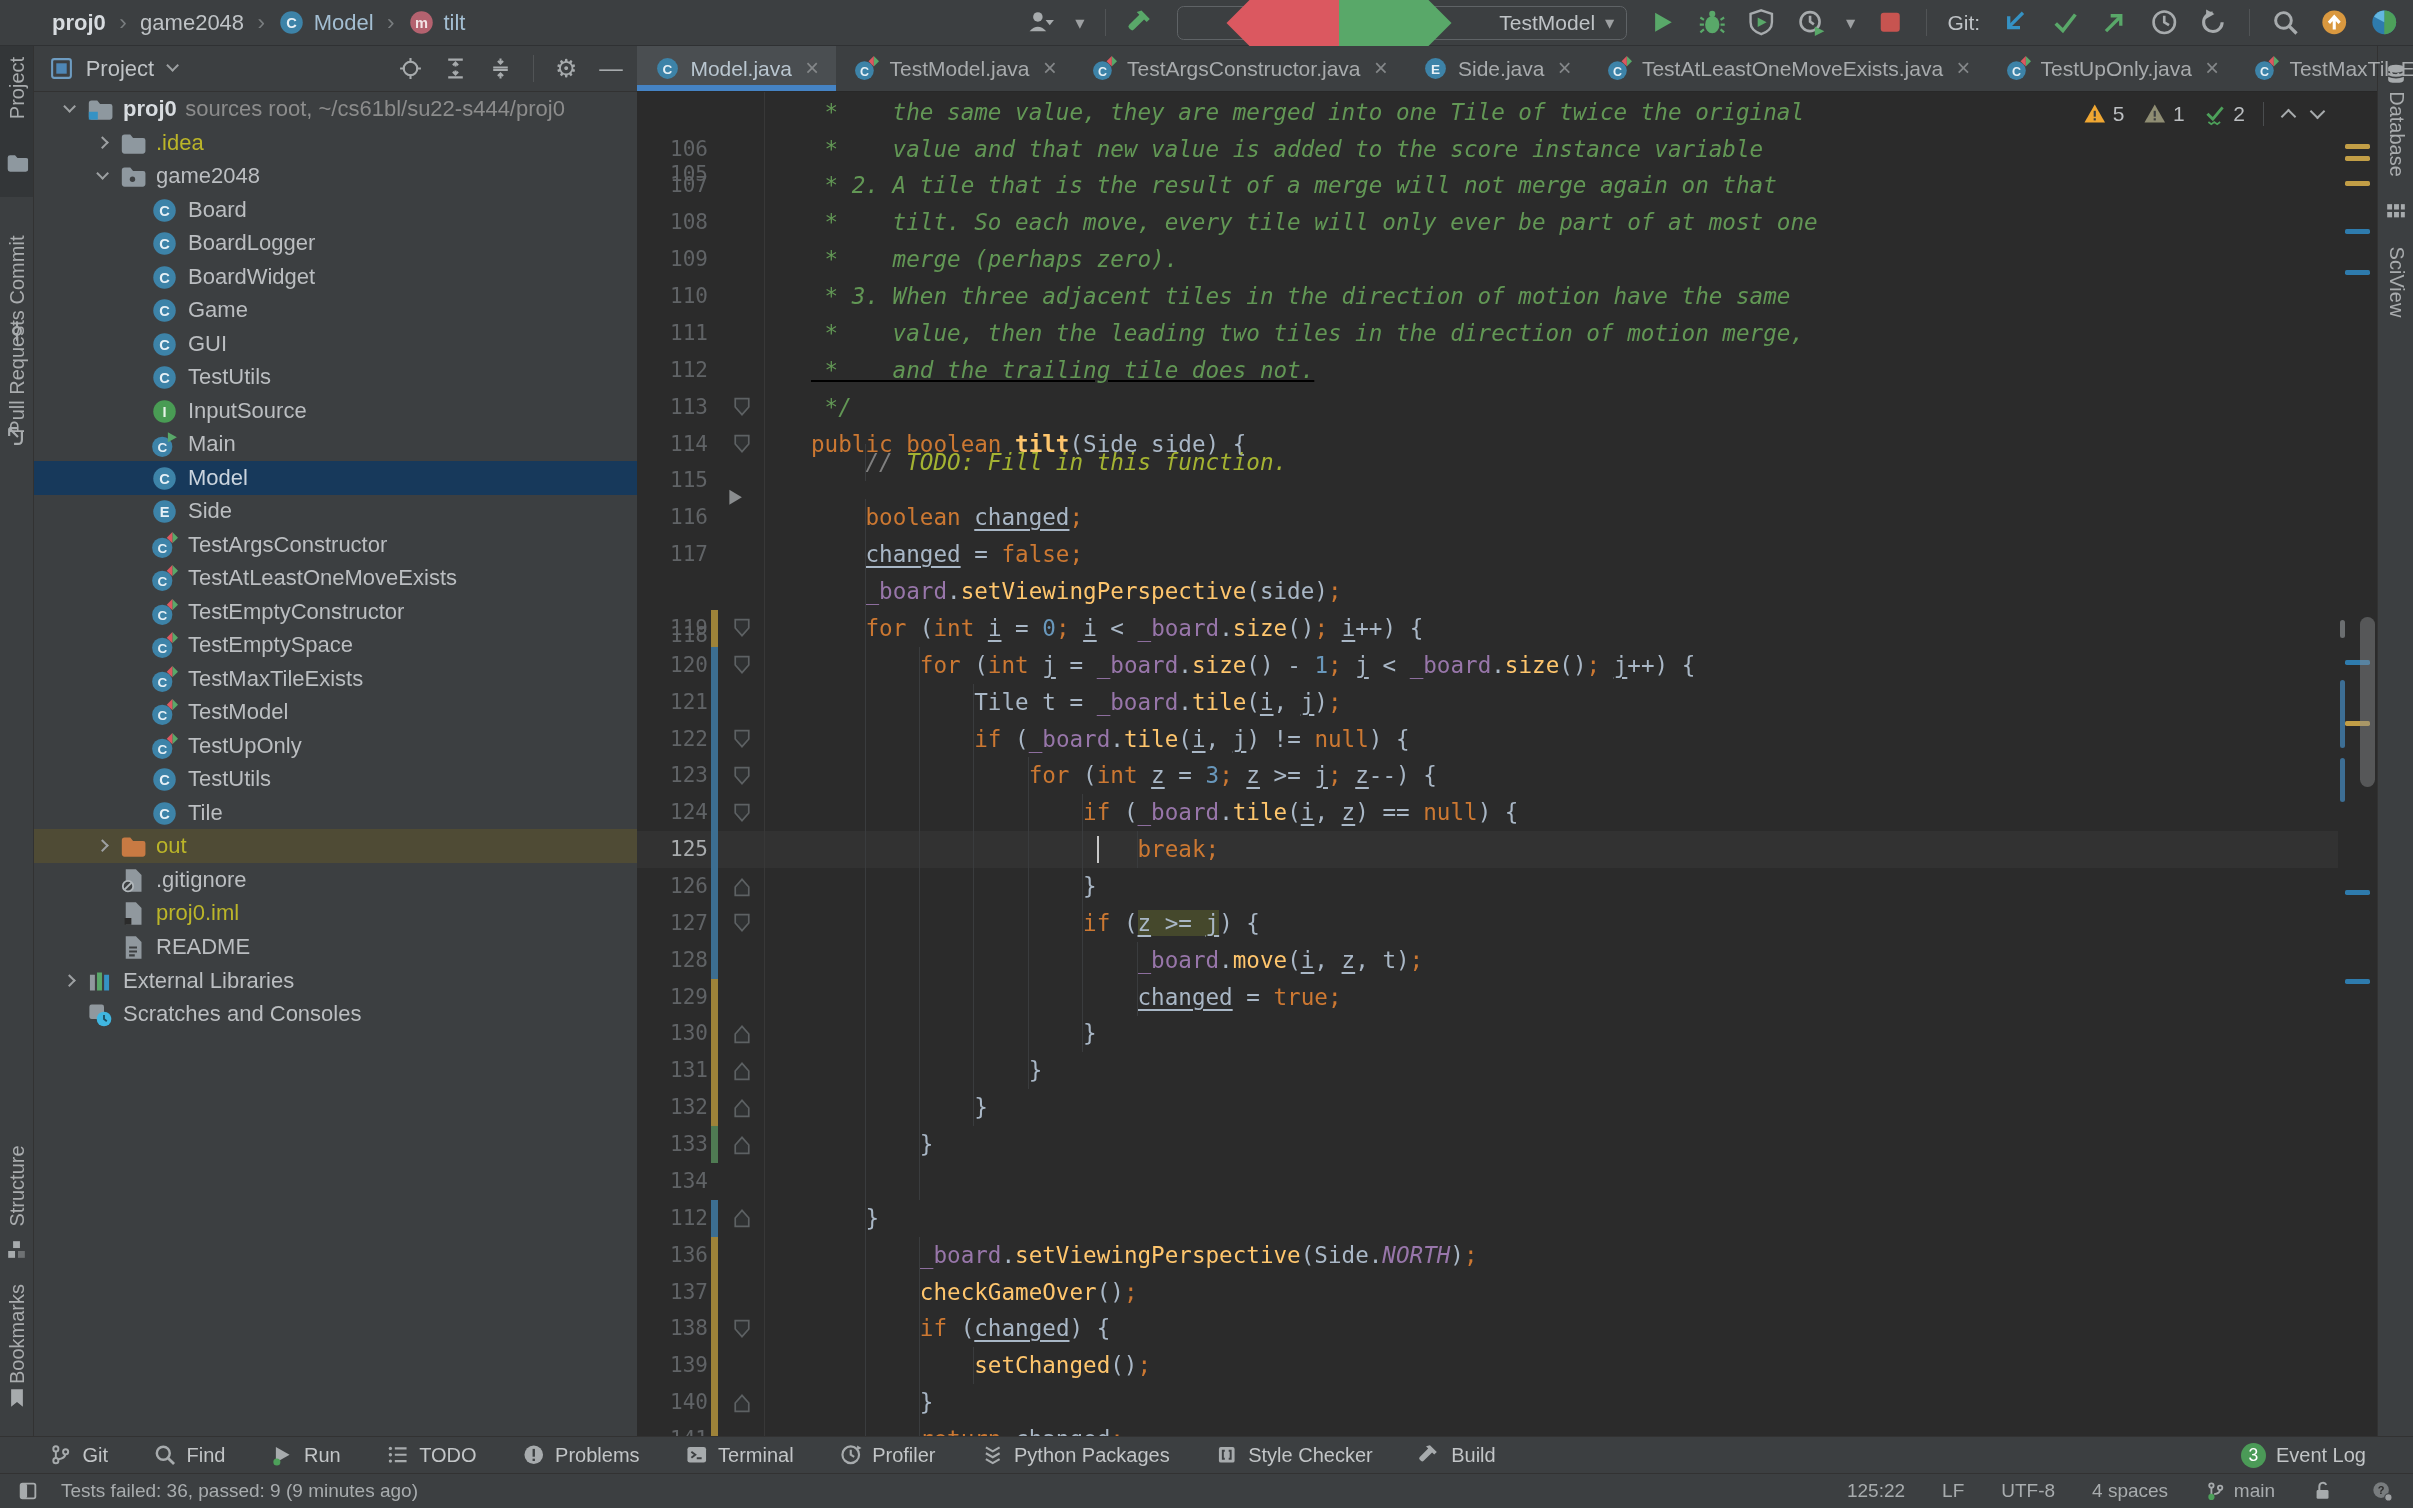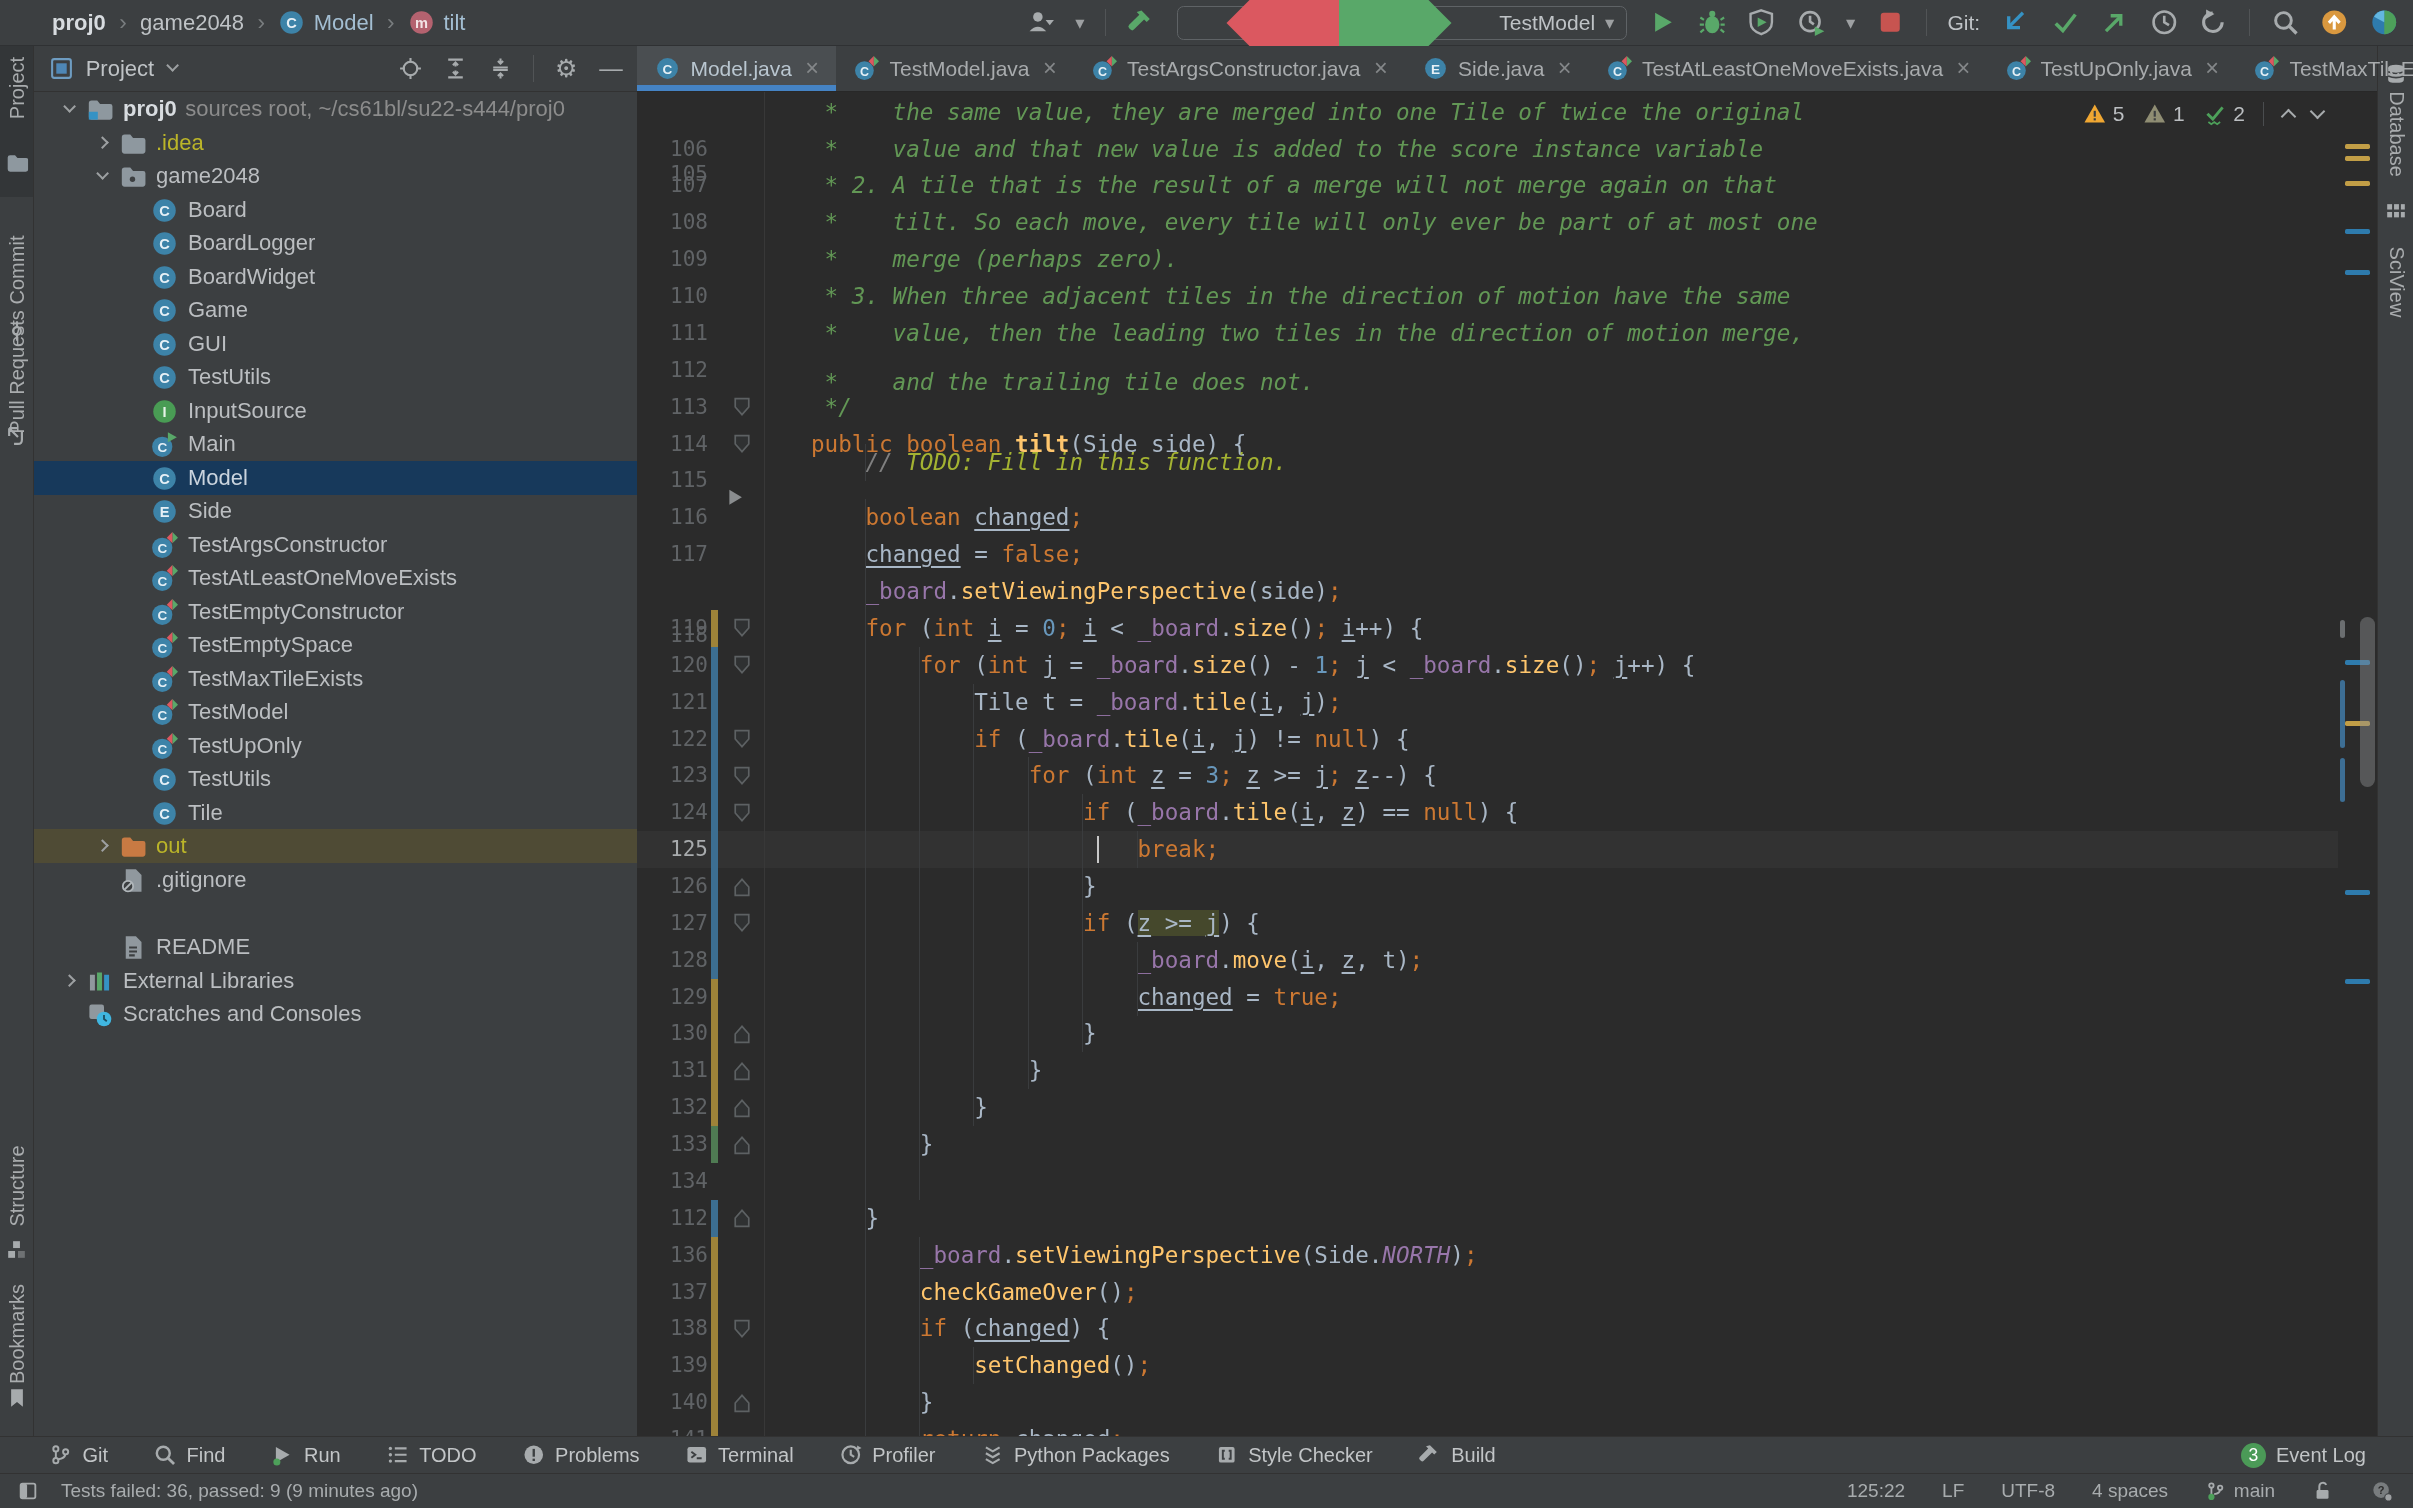--- a/index.html
+++ b/index.html
@@ -606,20 +606,30 @@
       <span class="chev-slot"></span>
       <span class="tree-ico" style="display: inline-flex;">
         <svg viewBox="0 0 24 24" width="100%" height="100%">
           <path d="M6 2 h9 l5 5 v15 h-14 Z" fill="#90989E"></path>
           <circle cx="8" cy="17" r="4.6" fill="#3C3F41" stroke="#B0B6BA" stroke-width="1.6"></circle>
           <line x1="5" y1="20" x2="11" y2="14" stroke="#B0B6BA" stroke-width="1.6"></line>
         </svg>
       </span>
       <span class="tree-label">.gitignore</span>
     </div>
+    <div class="tree-row" style="top: 804px; padding-left: 53px;">
+      <span class="chev-slot"></span>
+      <span class="tree-ico" style="display: inline-flex;">
+        <svg viewBox="0 0 24 24" width="100%" height="100%">
+          <path d="M6 2 h9 l5 5 v15 h-14 Z" fill="#90989E"></path>
+          <rect x="5" y="16" width="6" height="6" fill="#2B2B2B"></rect>
+        </svg>
+      </span>
+      <span class="tree-label yellow">proj0.iml</span>
+    </div>
     <div class="tree-row" style="top: 838px; padding-left: 53px;">
       <span class="chev-slot"></span>
       <span class="tree-ico" style="display: inline-flex;">
         <svg viewBox="0 0 24 24" width="100%" height="100%">
           <path d="M6 2 h9 l5 5 v15 h-14 Z" fill="#90989E"></path>
           <path d="M9 12 h7 M9 15.5 h7 M9 19 h5" stroke="#3C3F41" stroke-width="1.8"></path>
         </svg>
       </span>
       <span class="tree-label">README</span>
     </div>
@@ -747,21 +757,21 @@
     <div class="code-line" style="top: 75px;"><span class="tk-cm"> * 2. A tile that is the result of a merge will not merge again on that</span></div>
     <div class="lnum" style="top: 112px;">108</div>
     <div class="code-line" style="top: 112px;"><span class="tk-cm"> *    tilt. So each move, every tile will only ever be part of at most one</span></div>
     <div class="lnum" style="top: 149px;">109</div>
     <div class="code-line" style="top: 149px;"><span class="tk-cm"> *    merge (perhaps zero).</span></div>
     <div class="lnum" style="top: 186px;">110</div>
     <div class="code-line" style="top: 186px;"><span class="tk-cm"> * 3. When three adjacent tiles in the direction of motion have the same</span></div>
     <div class="lnum" style="top: 223px;">111</div>
     <div class="code-line" style="top: 223px;"><span class="tk-cm"> *    value, then the leading two tiles in the direction of motion merge,</span></div>
     <div class="lnum" style="top: 260px;">112</div>
-    <div class="code-line" style="top: 272px;"><span class="tk-cm"> *    and the trailing tile does not.</span></div>
+    <div class="code-line" style="top: 260px; text-decoration: underline;"><span class="tk-cm"> *    and the trailing tile does not.</span></div>
     <div class="lnum" style="top: 297px;">113</div>
     <div class="fold" style="top: 304px;"><svg viewBox="0 0 26 26" width="22" height="22">
         <path d="M5 3 H21 V13 L13 22 L5 13 Z" fill="#2F3132" stroke="#5D6163" stroke-width="2"></path>
       </svg></div>
     <div class="code-line" style="top: 297px;"><span class="tk-cm"> */</span></div>
     <div class="lnum" style="top: 334px;">114</div>
     <div class="fold" style="top: 341px;"><svg viewBox="0 0 26 26" width="22" height="22">
         <path d="M5 3 H21 V13 L13 22 L5 13 Z" fill="#2F3132" stroke="#5D6163" stroke-width="2"></path>
       </svg></div>
     <div class="code-line" style="top: 334px;"><span class="tk-kw">public</span><span class="tk-pl"> </span><span class="tk-kw">boolean</span><span class="tk-pl"> </span><span class="tk-dec">tilt</span><span class="tk-pl">(Side side) {</span></div>

